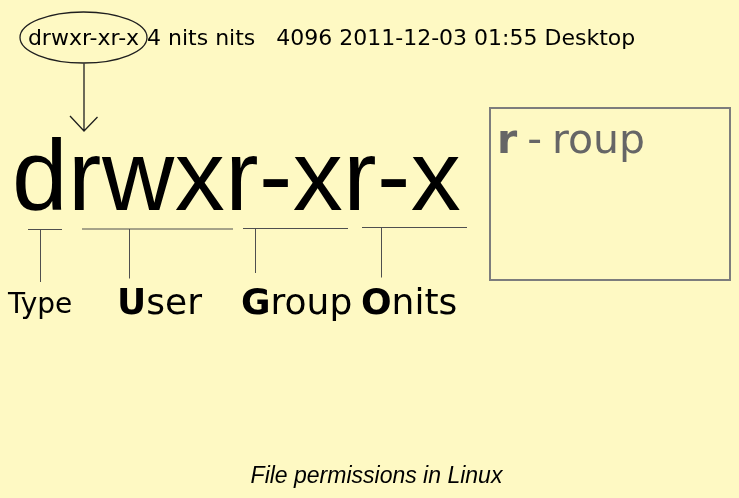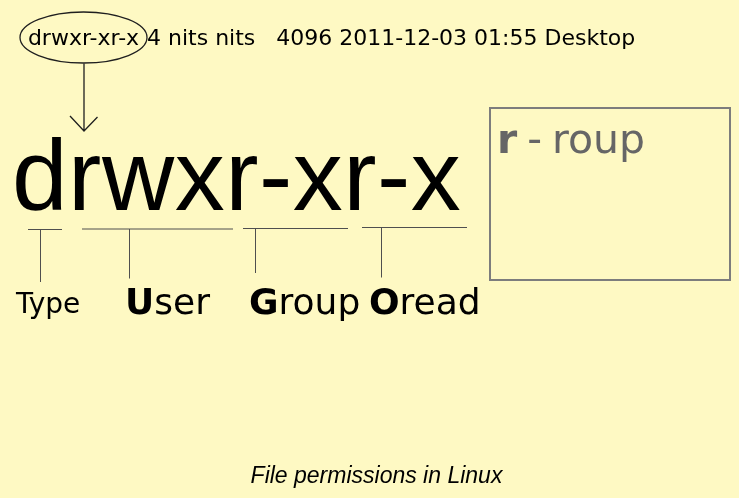--- a/index.html
+++ b/index.html
@@ -43,21 +43,21 @@
     padding: 2px 0 0 6px;
     color: var(--color-legend-text, #666);
   }
   .legend-row {
     height: 56px; line-height: 56px;
     font-size: 41px; white-space: nowrap;
   }
   .legend-letter { font-weight: bold; }
   .legend-sep { margin: 0 10px; }
 
-  .seg-label { position: absolute; white-space: nowrap; margin-left: 8px; }
+  .seg-label { position: absolute; white-space: nowrap; }
   .seg-type   { left: 8px;   top: 287px; font-size: 28px; }
   .seg-user   { left: 117px; top: 281px; font-size: 36px; }
   .seg-group  { left: 241px; top: 281px; font-size: 36px; }
   .seg-others { left: 361px; top: 281px; font-size: 36px; }
   .bold-first { font-weight: bold; }
 
   .caption {
     position: absolute; left: 0; right: 0; top: 462px;
     padding-left: 14px;
     text-align: center;
@@ -98,18 +98,18 @@
 
   <div class="seg-label seg-user">
     <span class="bold-first">U</span><span>ser</span>
   </div>
 
   <div class="seg-label seg-group">
     <span class="bold-first">G</span><span>roup</span>
   </div>
 
   <div class="seg-label seg-others">
-    <span class="bold-first">O</span><span>read</span>
+    <span class="bold-first">O</span><span>nits</span>
   </div>
 
   <div class="caption">File permissions in Linux</div>
 
 </div>
 
 </body></html>

